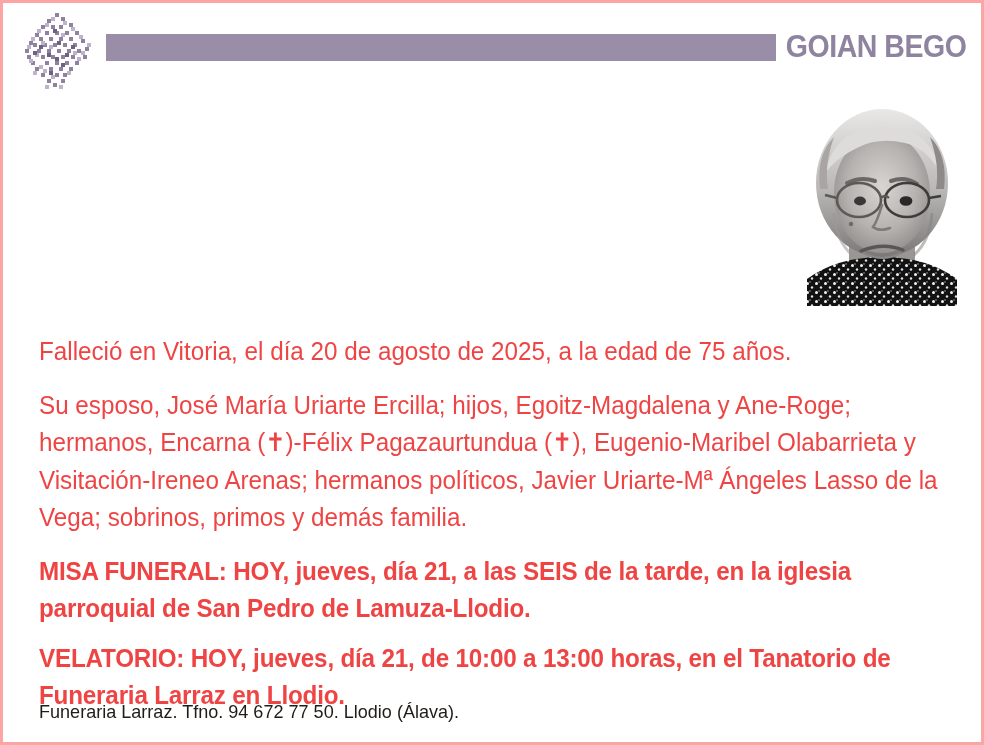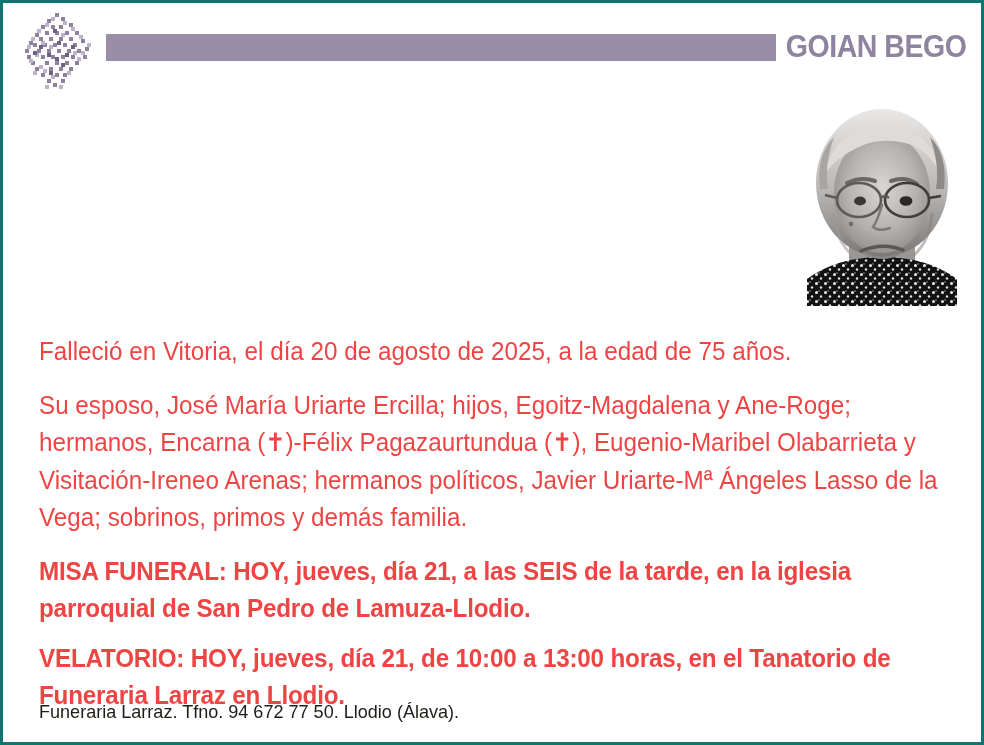--- a/index.html
+++ b/index.html
@@ -9,21 +9,21 @@
   }
   body {
     font-family: "Liberation Sans", sans-serif;
   }
   .notice {
     position: relative;
     width: 984px;
     height: 745px;
     box-sizing: border-box;
     background: #ffffff;
-    border: 3px solid #0f766e;
+    border: 3px solid #fca5a5;
     overflow: hidden;
   }
 
   
   .header {
     position: relative;
     height: 96px;
   }
   .flower {
     position: absolute;

